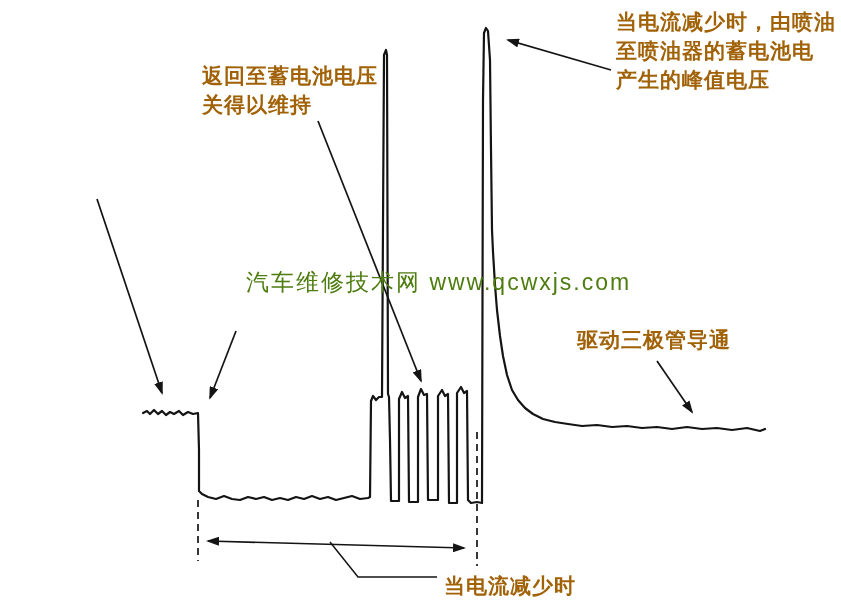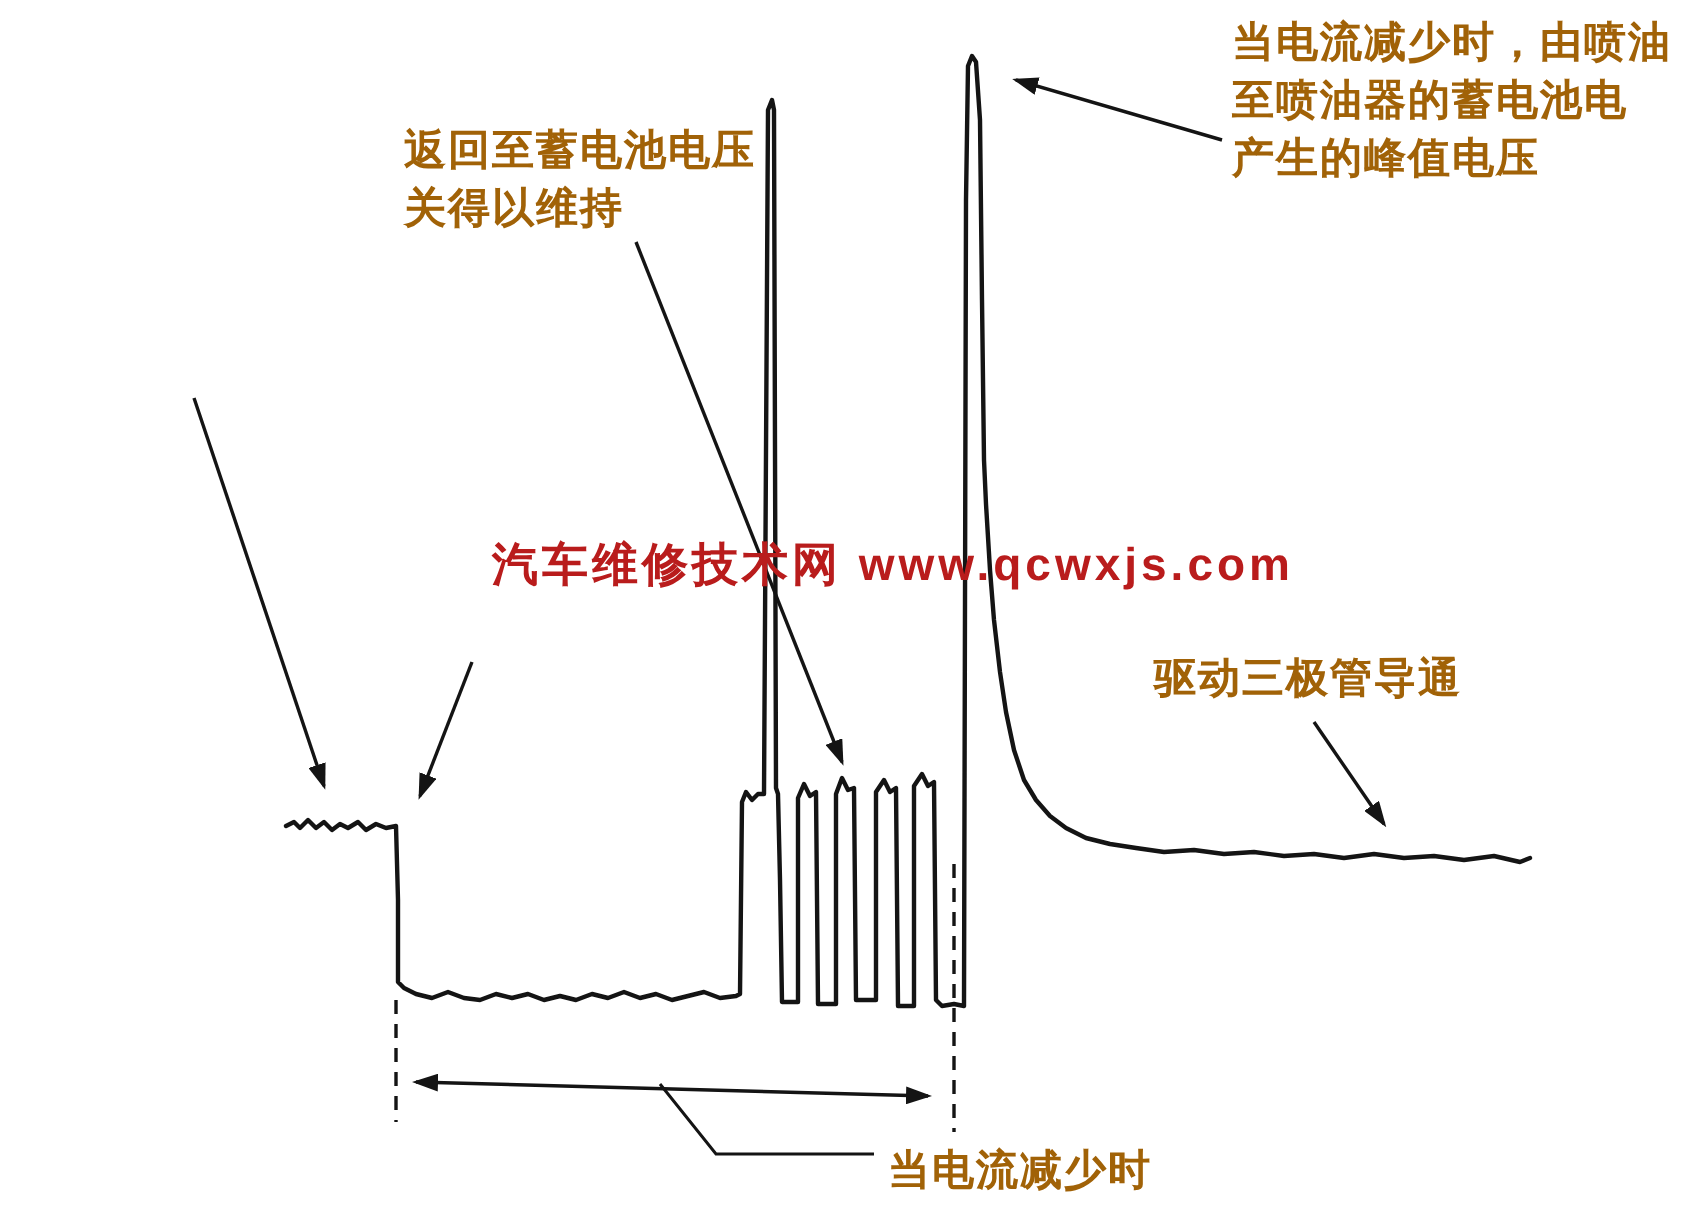--- a/index.html
+++ b/index.html
@@ -19,24 +19,24 @@
     color:#a16207;
     white-space:nowrap;
     letter-spacing:1px;
   }
   .label div{white-space:nowrap;}
   .watermark{
     position:absolute;
     left:246px;top:269px;
     font-size:23px;
     line-height:26px;
-    color:#b91c1c;
+    color:#4d7c0f;
     letter-spacing:2px;
     white-space:nowrap;
-    font-weight:700;
+    font-weight:400;
   }
   .trace{fill:none;stroke:#141414;stroke-width:2.2;stroke-linejoin:round;stroke-linecap:round;}
   .dash{fill:none;stroke:#141414;stroke-width:1.7;stroke-dasharray:7 5;}
   .arrow{fill:none;stroke:#141414;stroke-width:1.7;}
   .thin{fill:none;stroke:#141414;stroke-width:1.5;}
   .ah{fill:#141414;stroke:none;}
 </style>
 </head>
 <body>
 

